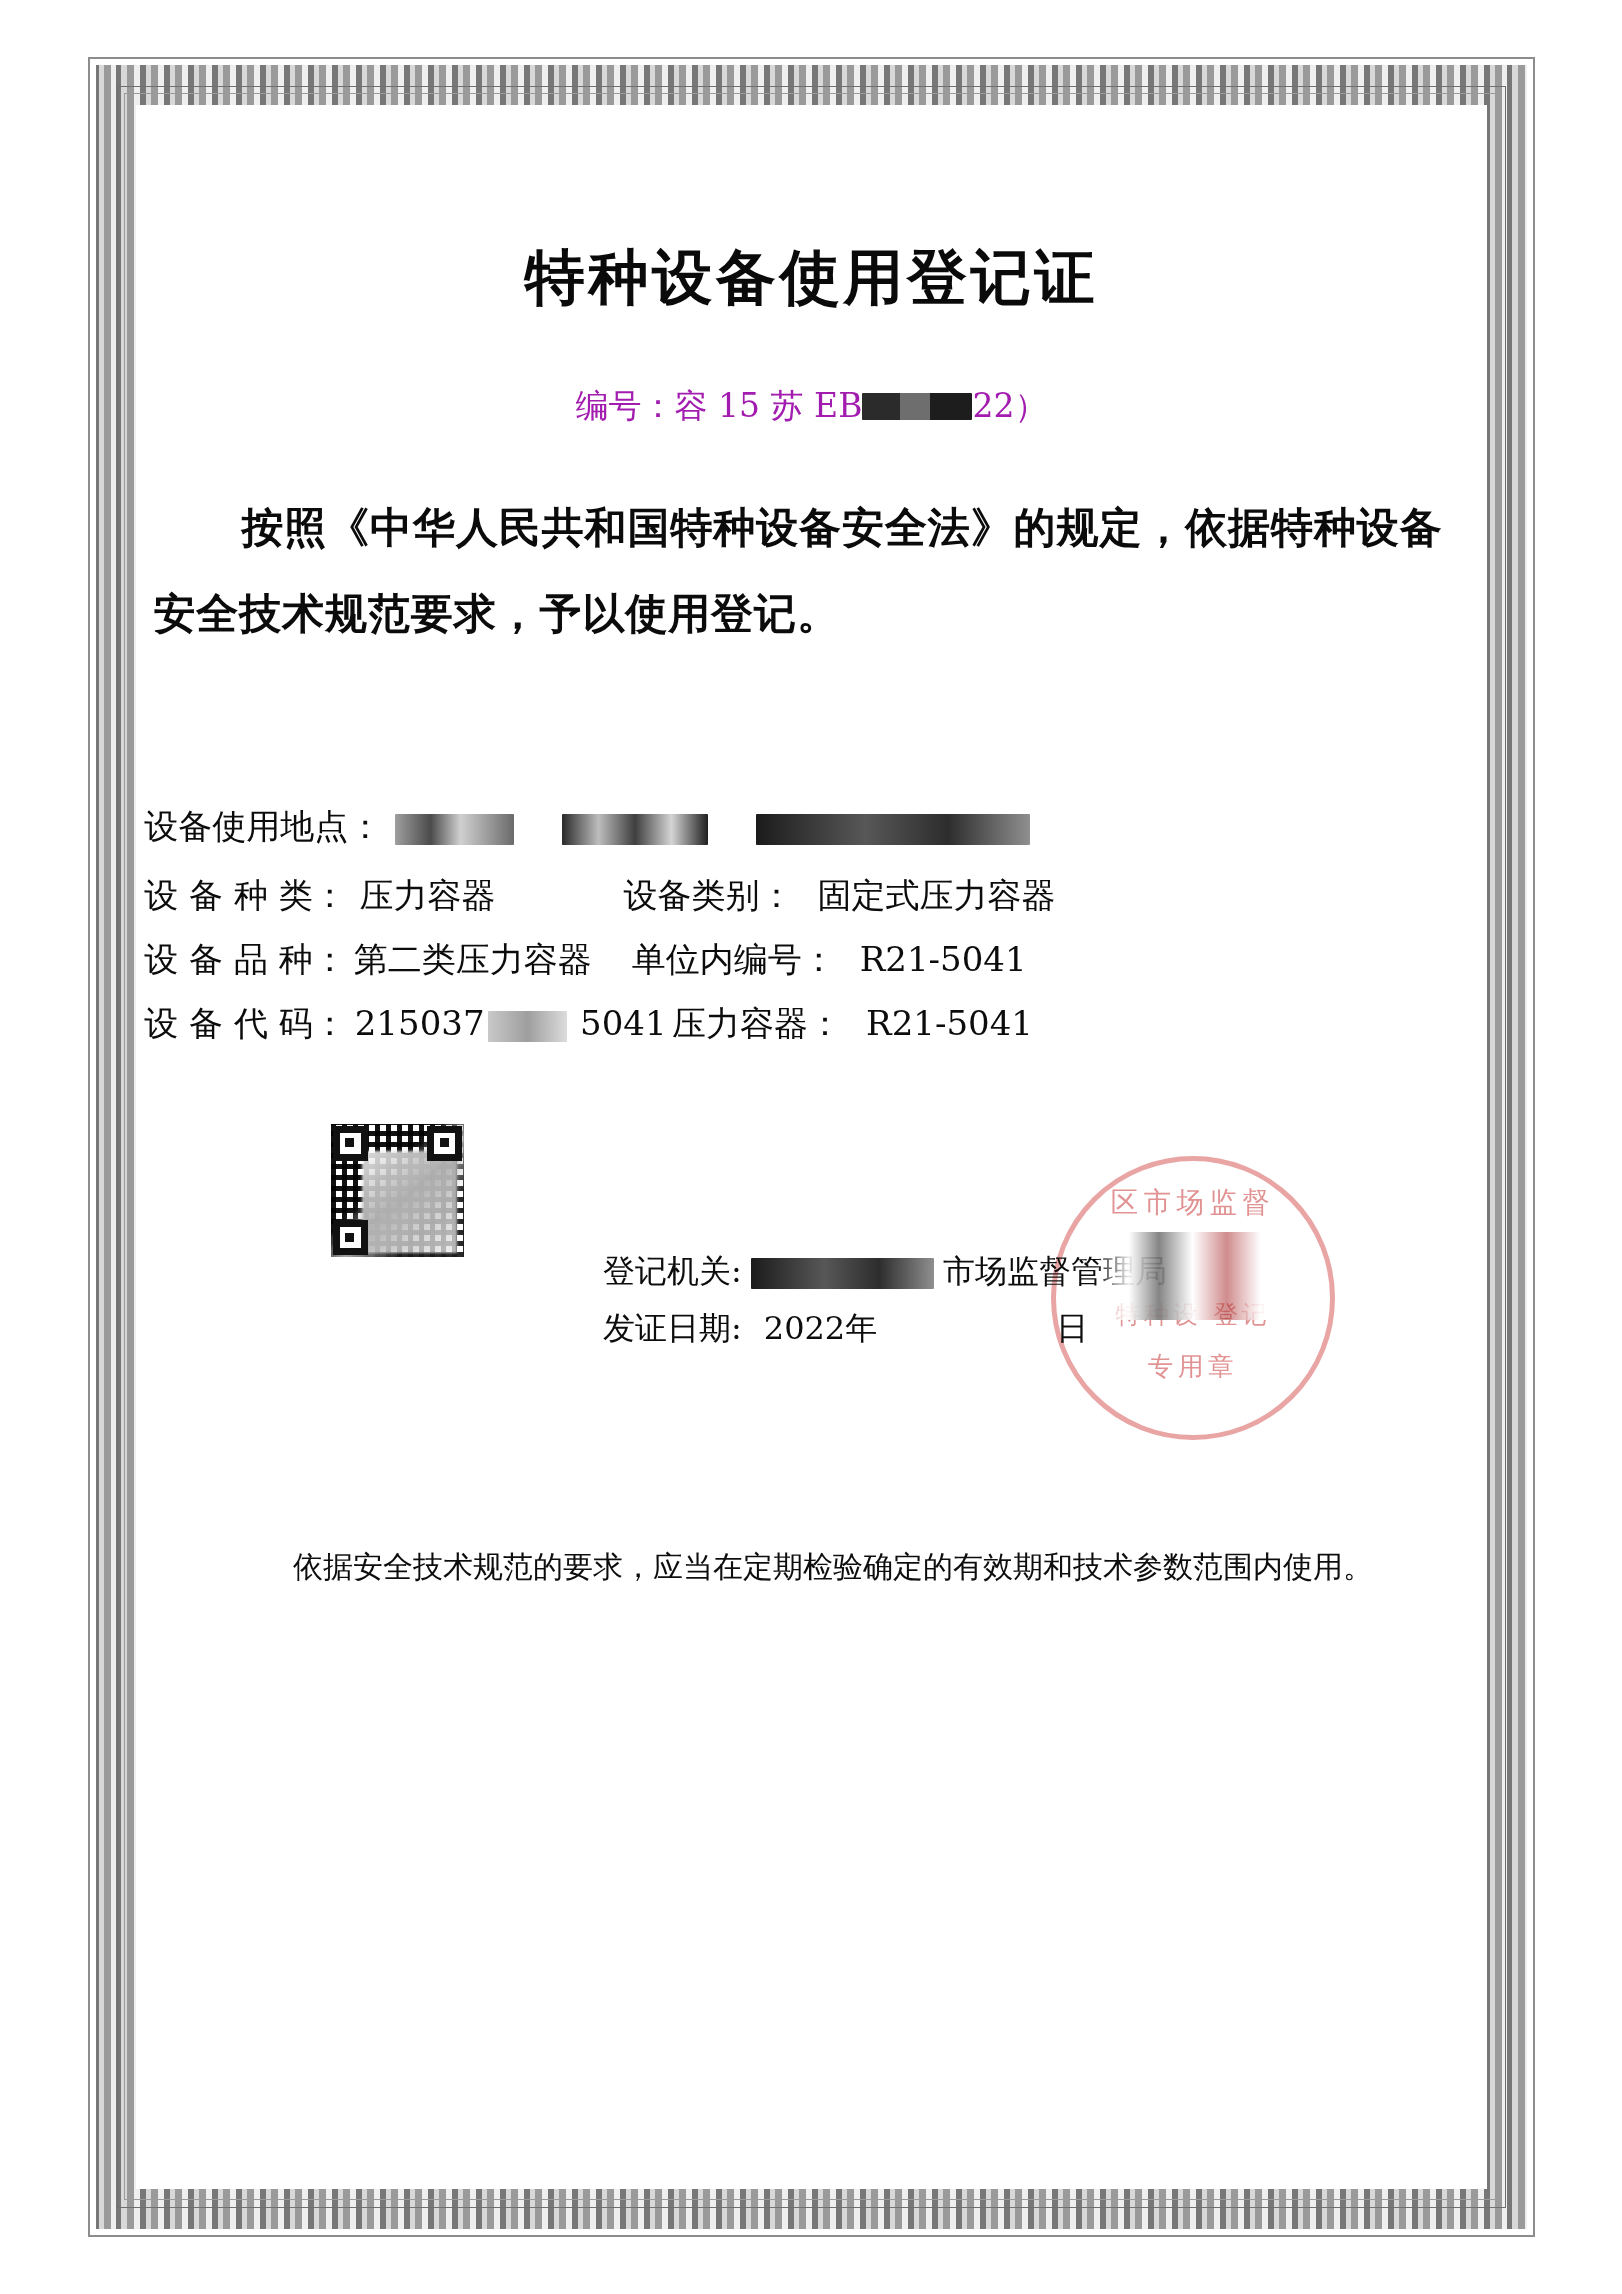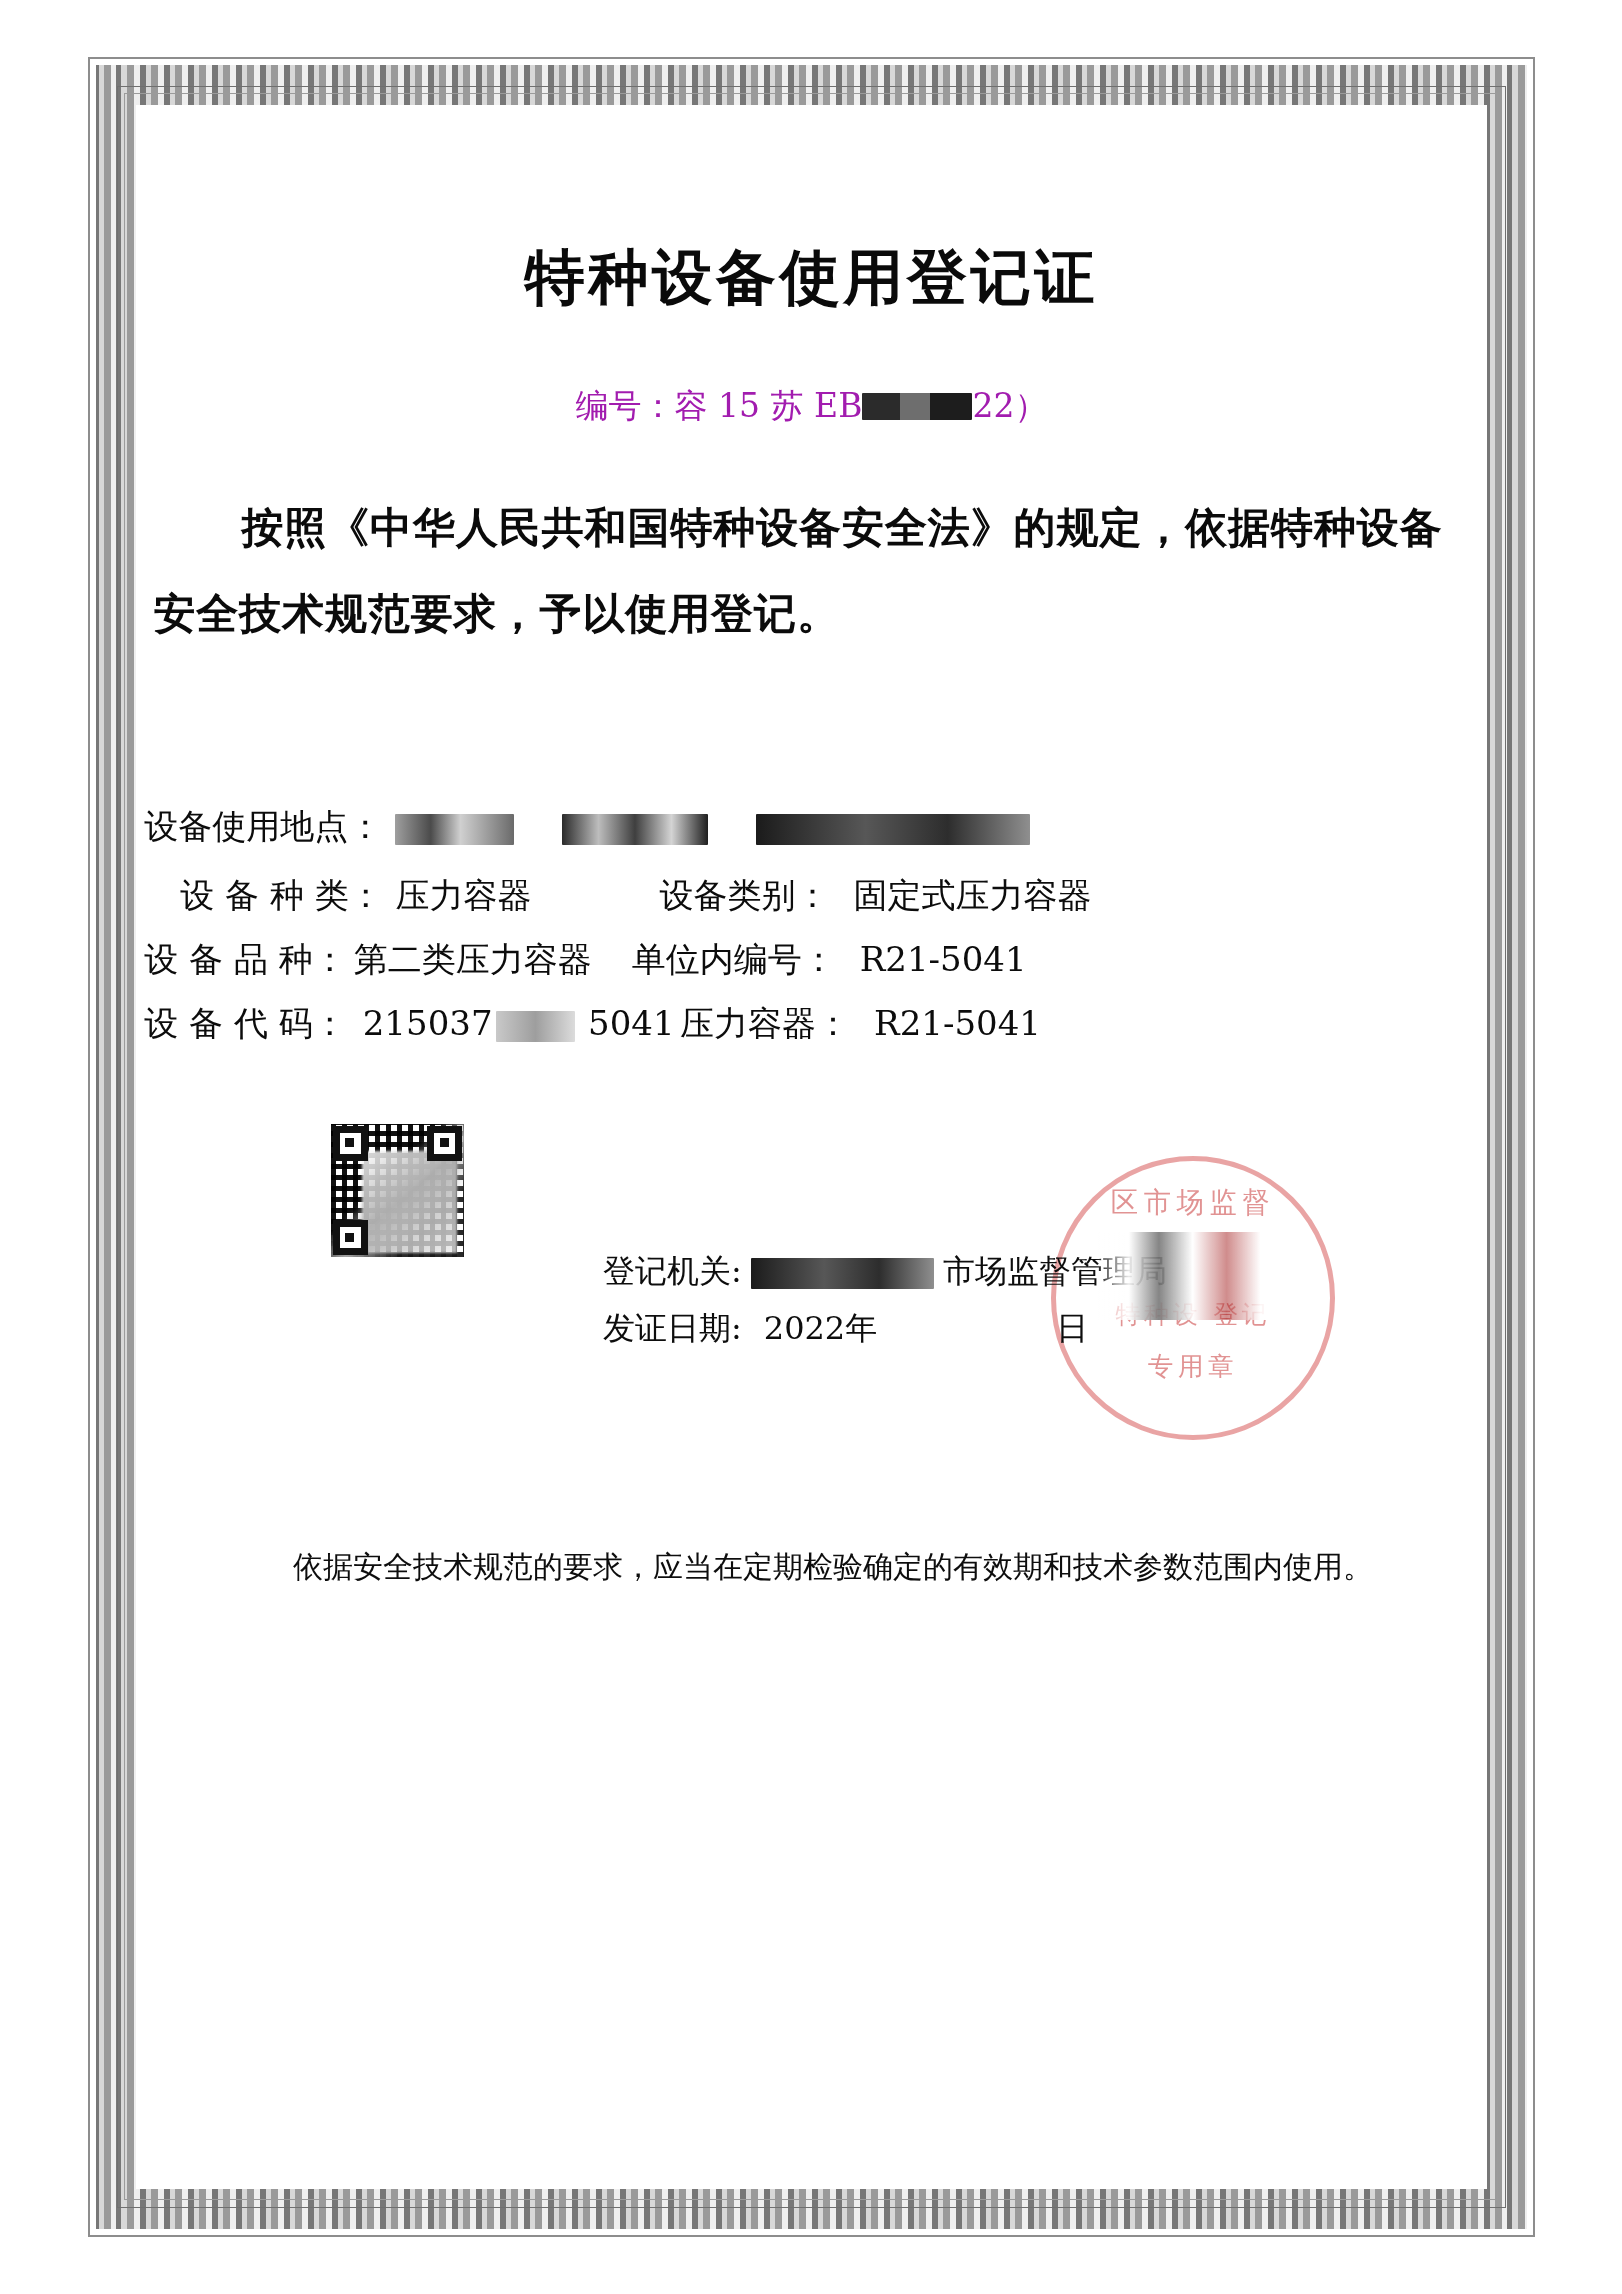--- a/index.html
+++ b/index.html
@@ -304,30 +304,30 @@
 
     <div class="statement">按照《中华人民共和国特种设备安全法》的规定，依据特种设备安全技术规范要求，予以使用登记。</div>
 
     <div class="fields">
 
 
       <div class="field-row" style="height:69px;">
         <span class="label">设备使用地点：</span><span class="blk d3" style="width:119px;margin-left:12.8px;"></span><span class="blk d4" style="width:146px;margin-left:48px;"></span><span class="blk d2" style="width:274px;margin-left:48px;"></span>
       </div>
 
-      <div class="field-row" style="height:64px;margin-left:36px;">
+      <div class="field-row" style="height:64px;">
         <span class="label">设 备 种  类：</span><span class="value" style="margin-left:12.8px;">压力容器</span><span class="label" style="margin-left:128px;">设备类别：</span><span class="value" style="margin-left:24px;">固定式压力容器</span>
       </div>
 
       <div class="field-row" style="height:64px;">
         <span class="label">设 备 品  种：</span><span class="value" style="margin-left:7px;">第二类压力容器</span><span class="label" style="margin-left:40px;">单位内编号：</span><span class="value" style="margin-left:24px;">R21-5041</span>
       </div>
 
       <div class="field-row" style="height:64px;">
-        <span class="label">设 备 代  码：</span><span class="value" style="margin-left:16px;">215037</span><span class="blk light" style="width:79px;margin-left:3.7px;"></span><span class="value" style="margin-left:12.8px;">5041</span><span class="label" style="margin-left:5.5px;">压力容器：</span><span class="value" style="margin-left:24px;">R21-5041</span>
+        <span class="label">设 备 代  码：</span><span class="value" style="margin-left:8px;">215037</span><span class="blk light" style="width:79px;margin-left:3.7px;"></span><span class="value" style="margin-left:12.8px;">5041</span><span class="label" style="margin-left:5.5px;">压力容器：</span><span class="value" style="margin-left:24px;">R21-5041</span>
       </div>
 
     </div>
 
     <div class="qr">
       <div class="qr-smudge"></div>
       <div class="finder f-tl"></div>
       <div class="finder f-tr"></div>
       <div class="finder f-bl"></div>
     </div>

